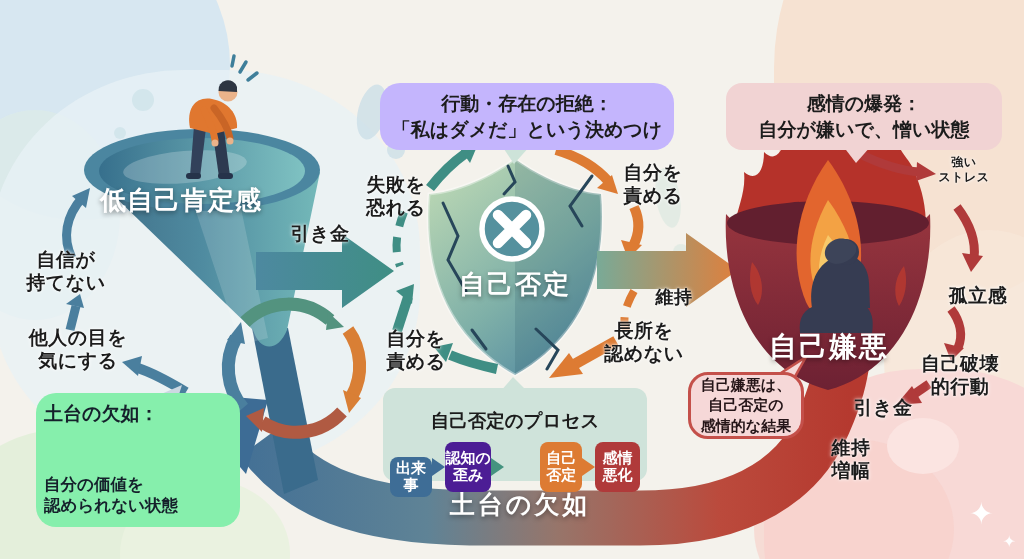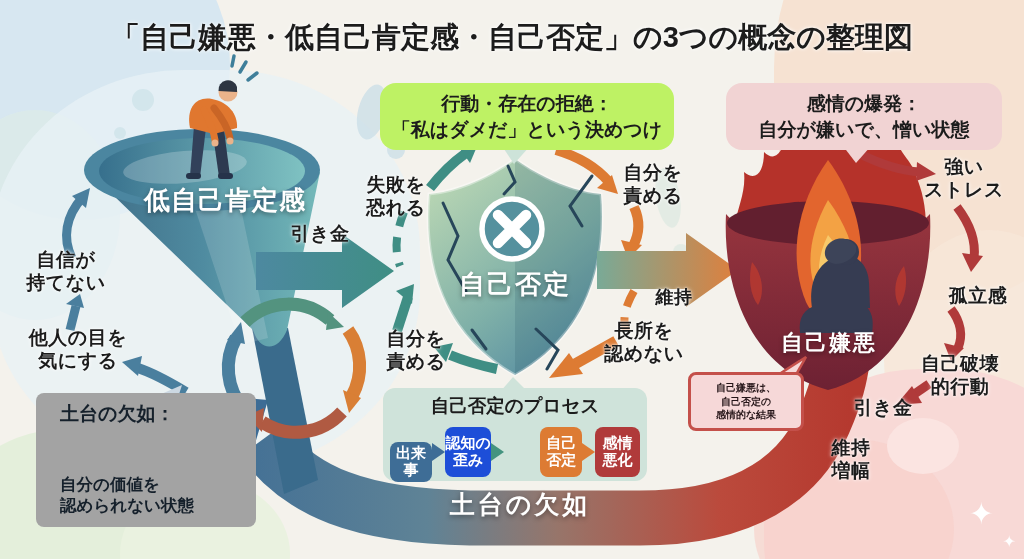--- a/index.html
+++ b/index.html
@@ -26,73 +26,73 @@
   
   .art{position:absolute;left:0;top:0;width:1024px;height:559px;}
   
   .lbl{
     position:absolute;font-weight:700;color:#1c1c1c;white-space:pre-line;
     text-align:center;line-height:1.22;letter-spacing:.5px;
     text-shadow:0 0 4px rgba(255,255,255,.9),0 0 2px rgba(255,255,255,.9);
   }
   .wlbl{color:#ffffff;text-shadow:0 2px 5px rgba(0,0,0,.4);}
   .title{left:0;right:0;top:20px;font-size:29px;letter-spacing:0;}
-  .funnel-label{left:88px;top:185px;width:186px;font-size:26px;letter-spacing:1px;padding-left:44px;}
+  .funnel-label{left:88px;top:185px;width:186px;font-size:26px;letter-spacing:1px;}
   .trigger-left{left:283px;top:222px;width:74px;font-size:19px;}
   .confidence{left:14px;top:248px;width:104px;font-size:19px;}
   .others-eyes{left:16px;top:326px;width:124px;font-size:19px;}
   .cycle-label{left:236px;top:333px;width:112px;font-size:18.5px;}
   .fear-failure{left:350px;top:173px;width:92px;font-size:19px;}
   .blame-top{left:607px;top:161px;width:92px;font-size:19px;}
   .maintain-center{left:644px;top:287px;width:60px;font-size:18px;}
   .no-strengths{left:588px;top:319px;width:112px;font-size:19px;}
   .blame-bottom{left:368px;top:327px;width:96px;font-size:19px;}
   .shield-label{left:446px;top:269px;width:138px;font-size:26px;letter-spacing:2px;}
-  .fire-label{left:768px;top:330px;width:122px;font-size:22px;letter-spacing:2px;}
-  .stress{left:914px;top:155px;width:100px;font-size:19px;}
+  .fire-label{left:768px;top:330px;width:122px;font-size:28px;letter-spacing:2px;}
+  .stress{left:914px;top:155px;width:100px;font-size:12px;}
   .isolation{left:936px;top:284px;width:84px;font-size:19px;}
   .self-destruct{left:910px;top:352px;width:100px;font-size:19px;}
   .trigger-right{left:847px;top:396px;width:72px;font-size:19px;}
   .maintain-amplify{left:818px;top:436px;width:66px;font-size:19px;}
   .chain-label{left:428px;top:489px;width:184px;font-size:25px;letter-spacing:3px;}
   
   .bubble{
     position:absolute;border-radius:16px;font-weight:700;color:#1c1c1c;
     text-align:center;white-space:pre-line;line-height:1.35;padding:8px 6px;
   }
-  .bubble-action{left:380px;top:83px;width:282px;font-size:19px;background:#bef264;}
+  .bubble-action{left:380px;top:83px;width:282px;font-size:19px;background:#c4b5fd;border-radius:20px;}
   .bubble-emotion{left:726px;top:83px;width:264px;font-size:19px;background:#f1d3d3;}
   .foundation-box{
-    position:absolute;left:36px;top:393px;width:186px;background:#a3a3a3;
-    border-radius:8px;padding:8px 10px 10px 24px;color:#15202b;
+    position:absolute;left:36px;top:393px;width:186px;background:#86efac;
+    border-radius:20px;padding:8px 10px 10px 8px;color:#15202b;
   }
   .foundation-title{font-size:19px;font-weight:700;margin-bottom:4px;}
   .foundation-body{font-size:16.5px;font-weight:700;white-space:pre-line;line-height:1.3;margin-top:47px;}
   .process-box{
     position:absolute;left:383px;top:388px;width:264px;height:93px;
     background:#cfe3da;border-radius:12px;
   }
-  .process-title{font-size:18.5px;font-weight:700;text-align:center;margin-top:5px;color:#1c1c1c;}
+  .process-title{font-size:18.5px;font-weight:700;text-align:center;margin-top:20px;color:#1c1c1c;}
   .process-row{display:flex;align-items:center;justify-content:space-between;padding:4px 7px 0 7px;}
   .step{
     color:#fff;font-weight:700;font-size:15px;border-radius:8px;line-height:1.12;
     display:flex;align-items:center;justify-content:center;text-align:center;white-space:pre-line;
   }
   .step0{background:#3e6d96;width:56px;height:40px;margin-top:20px;}
-  .step1{background:#1d4ed8;width:62px;height:50px;}
+  .step1{background:#4c1d95;width:62px;height:50px;}
   .step2{background:#dd7b33;width:56px;height:50px;margin-left:36px;}
   .step3{background:#b03a3a;width:60px;height:50px;}
   .parrow{width:0;height:0;border-top:9px solid transparent;border-bottom:9px solid transparent;}
   .parrow0{border-left:13px solid #3e6d96;}
   .parrow1{border-left:13px solid #44937f;}
   .parrow2{border-left:13px solid #dd7b33;}
   .callout{
     position:absolute;left:688px;top:372px;width:98px;background:#f6d8d8;
-    border:3px solid #c4504a;border-radius:8px;padding:6px 6px;
-    font-size:10px;font-weight:700;color:#251518;text-align:center;
+    border:3px solid #c4504a;border-radius:20px;padding:0 6px;
+    font-size:15px;font-weight:700;color:#251518;text-align:center;
     white-space:pre-line;line-height:1.35;
   }
 </style>
 </head>
 <body>
 
 <div class="canvas">
 
   <div class="blob blob-tl"></div>
   <div class="blob blob-tl2"></div>
@@ -269,21 +269,20 @@
 
     <g>
       <polygon points="502,146 530,146 514,164" fill="#cde3d9"></polygon>
       <polygon points="843,146 871,146 856,163" fill="#f1d3d3"></polygon>
       <polygon points="152,398 182,385 174,410" fill="#ccd8e2"></polygon>
       <polygon points="500,392 528,392 513,377" fill="#cfe3da"></polygon>
       <polygon points="770,380 806,357 788,389" fill="#f6d8d8" stroke="#c4504a" stroke-width="2.5"></polygon>
     </g>
   </svg>
 
-  <div class="lbl title">「自己嫌悪・低自己肯定感・自己否定」の3つの概念の整理図</div>
 
   <div class="bubble bubble-action">行動・存在の拒絶：
 「私はダメだ」という決めつけ</div>
   <div class="bubble bubble-emotion">感情の爆発：
 自分が嫌いで、憎い状態</div>
 
   <div class="lbl wlbl funnel-label">低自己肯定感</div>
   <div class="lbl trigger-left">引き金</div>
   <div class="lbl confidence">自信が
 持てない</div>

